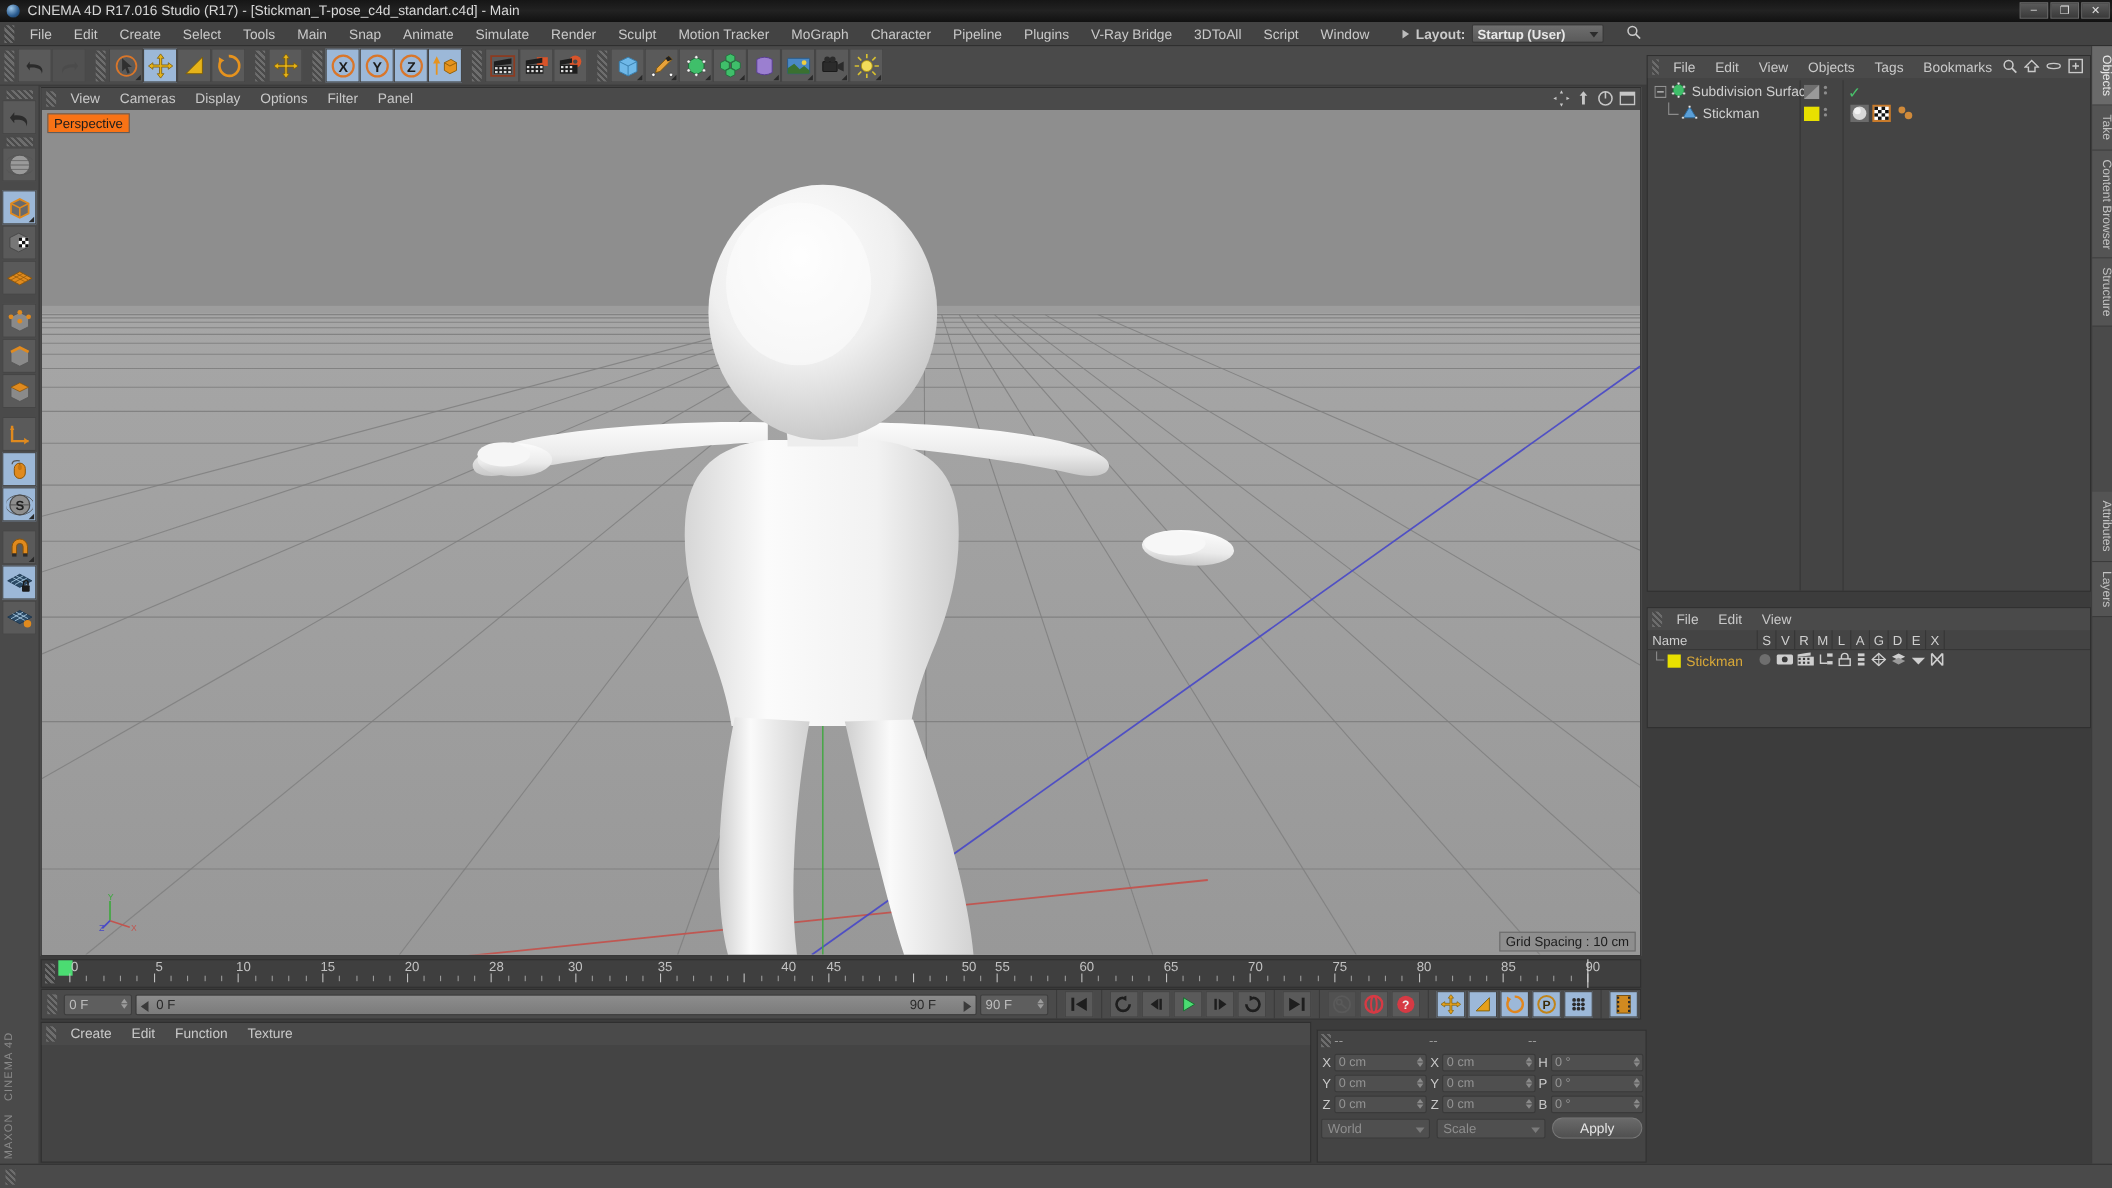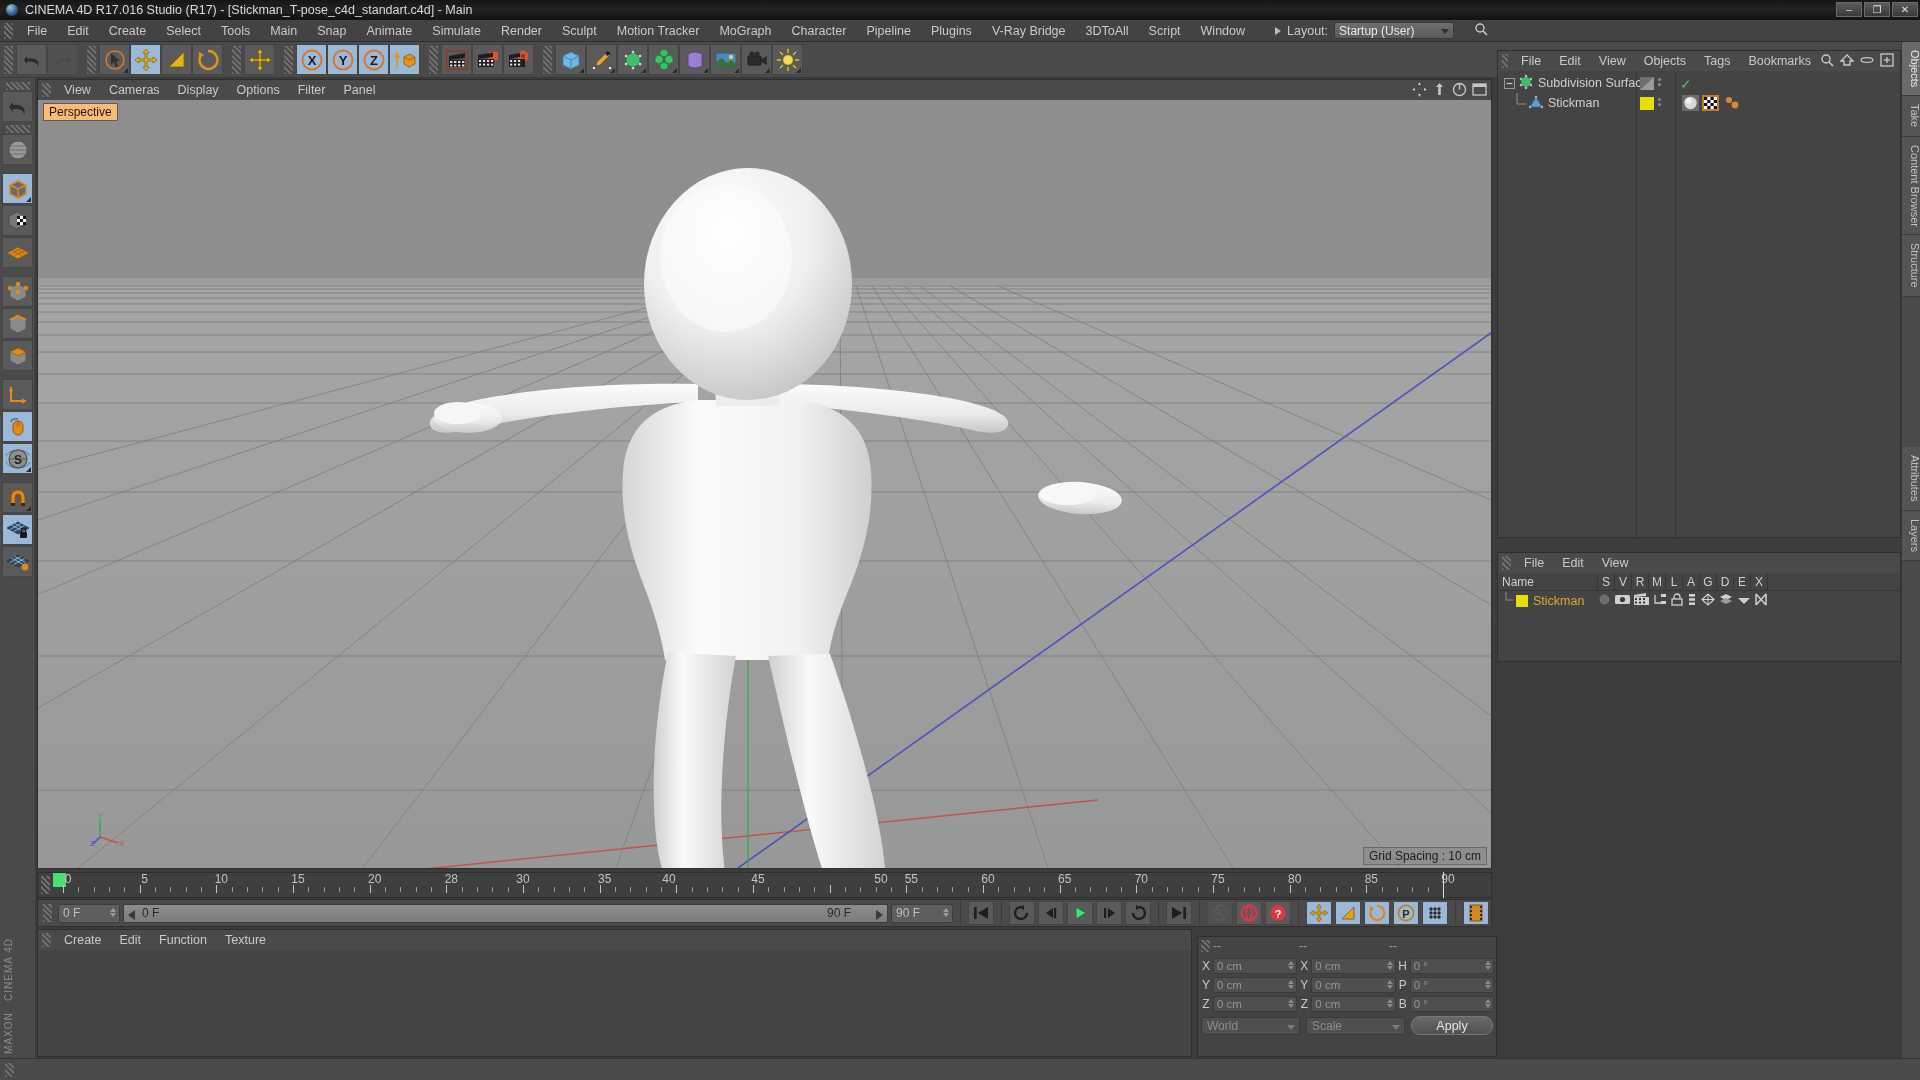--- a/index.html
+++ b/index.html
@@ -26,21 +26,21 @@
   .tb-btn{ width:26px;height:15px; background:linear-gradient(to bottom,#5b5b5b,#3a3a3a);
     border:1px solid #6a6a6a; display:flex;align-items:center;justify-content:center;
     font-size:10px; color:#e0e0e0; }
 
   
   .menubar{
     position:absolute; left:0; top:20px; width:1920px; height:22px;
     background:#434343; display:flex; align-items:center; border-bottom:1px solid #2e2e2e;
   }
   .menu-item{ padding:0 10px; height:22px; line-height:22px; font-size:12.5px; color:#c9c9c9; white-space:nowrap;}
-  .layout-zone{ display:flex; align-items:center; margin-left:20px; gap:6px; }
+  .layout-zone{ display:flex; align-items:center; margin-left:20px; gap:6px;font-weight:bold; }
   .tri{ width:0;height:0;border-left:6px solid #bbb;border-top:4px solid transparent;border-bottom:4px solid transparent;}
   .layout-label{ font-size:12.5px; color:#c9c9c9;}
   .layout-select{
     width:120px;height:17px; background:linear-gradient(to bottom,#6e6e6e,#5a5a5a);
     border:1px solid #3a3a3a; border-radius:2px; display:flex; align-items:center;
     padding:0 4px; font-size:12px; color:#e8e8e8; position:relative;
   }
   .layout-select .arrow{ position:absolute;right:4px;top:6px;width:0;height:0;
     border-top:5px solid #2c2c2c;border-left:4px solid transparent;border-right:4px solid transparent;}
   .mag{ margin-left:14px; }
@@ -95,21 +95,21 @@
     display:flex;align-items:center; z-index:6;
   }
   .vp-menubar .g{ width:9px;height:14px;margin:0 4px;
     background-image:repeating-linear-gradient(45deg,#6d6d6d 0 2px,transparent 2px 4px);}
   .vp-menubar .mi{ padding:0 9px;font-size:12.5px;color:#c9c9c9;line-height:20px;}
   .vp-icons{ position:absolute; right:4px; top:2px; display:flex; gap:5px; align-items:center;}
   .vp-ic{ width:15px;height:15px; }
   .vp-canvas{ position:absolute; left:0; top:20px; right:0; bottom:0; overflow:hidden; }
   .persp-label{
     position:absolute; left:5px; top:23px; z-index:5;
-    background:#fdba74; border:1px solid #5d5d5d; color:#1c1c1c;
+    background:#f97316; border:1px solid #5d5d5d; color:#1c1c1c;
     font-size:12px; padding:1px 5px;
   }
   .gridspacing{
     position:absolute; right:4px; bottom:3px; z-index:5;
     background:#8e8e8e; border:1px solid #6a6a6a; color:#1c1c1c;
     font-size:12px; padding:1px 5px;
   }
   .axis-gizmo{ position:absolute; left:52px; bottom:18px; z-index:5; }
 
   
@@ -933,21 +933,21 @@
         <span class="tl-tick" style="left: 1374.67px;"></span>
         <span class="tl-tick maj" style="left: 1390px;"></span>
         <span class="tl-num" style="left: 15px;">0</span>
         <span class="tl-num" style="left: 91.6667px;">5</span>
         <span class="tl-num" style="left: 168.333px;">10</span>
         <span class="tl-num" style="left: 245px;">15</span>
         <span class="tl-num" style="left: 321.667px;">20</span>
         <span class="tl-num" style="left: 398.333px;">28</span>
         <span class="tl-num" style="left: 470px;">30</span>
         <span class="tl-num" style="left: 551.667px;">35</span>
-        <span class="tl-num" style="left: 616px;">40</span>
+        <span class="tl-num" style="left: 664px;">40</span>
         <span class="tl-num" style="left: 705px;">45</span>
         <span class="tl-num" style="left: 828px;">50</span>
         <span class="tl-num" style="left: 858.333px;">55</span>
         <span class="tl-num" style="left: 935px;">60</span>
         <span class="tl-num" style="left: 1011.67px;">65</span>
         <span class="tl-num" style="left: 1088.33px;">70</span>
         <span class="tl-num" style="left: 1165px;">75</span>
         <span class="tl-num" style="left: 1241.67px;">80</span>
         <span class="tl-num" style="left: 1318.33px;">85</span>
         <span class="tl-num" style="left: 1395px;">90</span>

